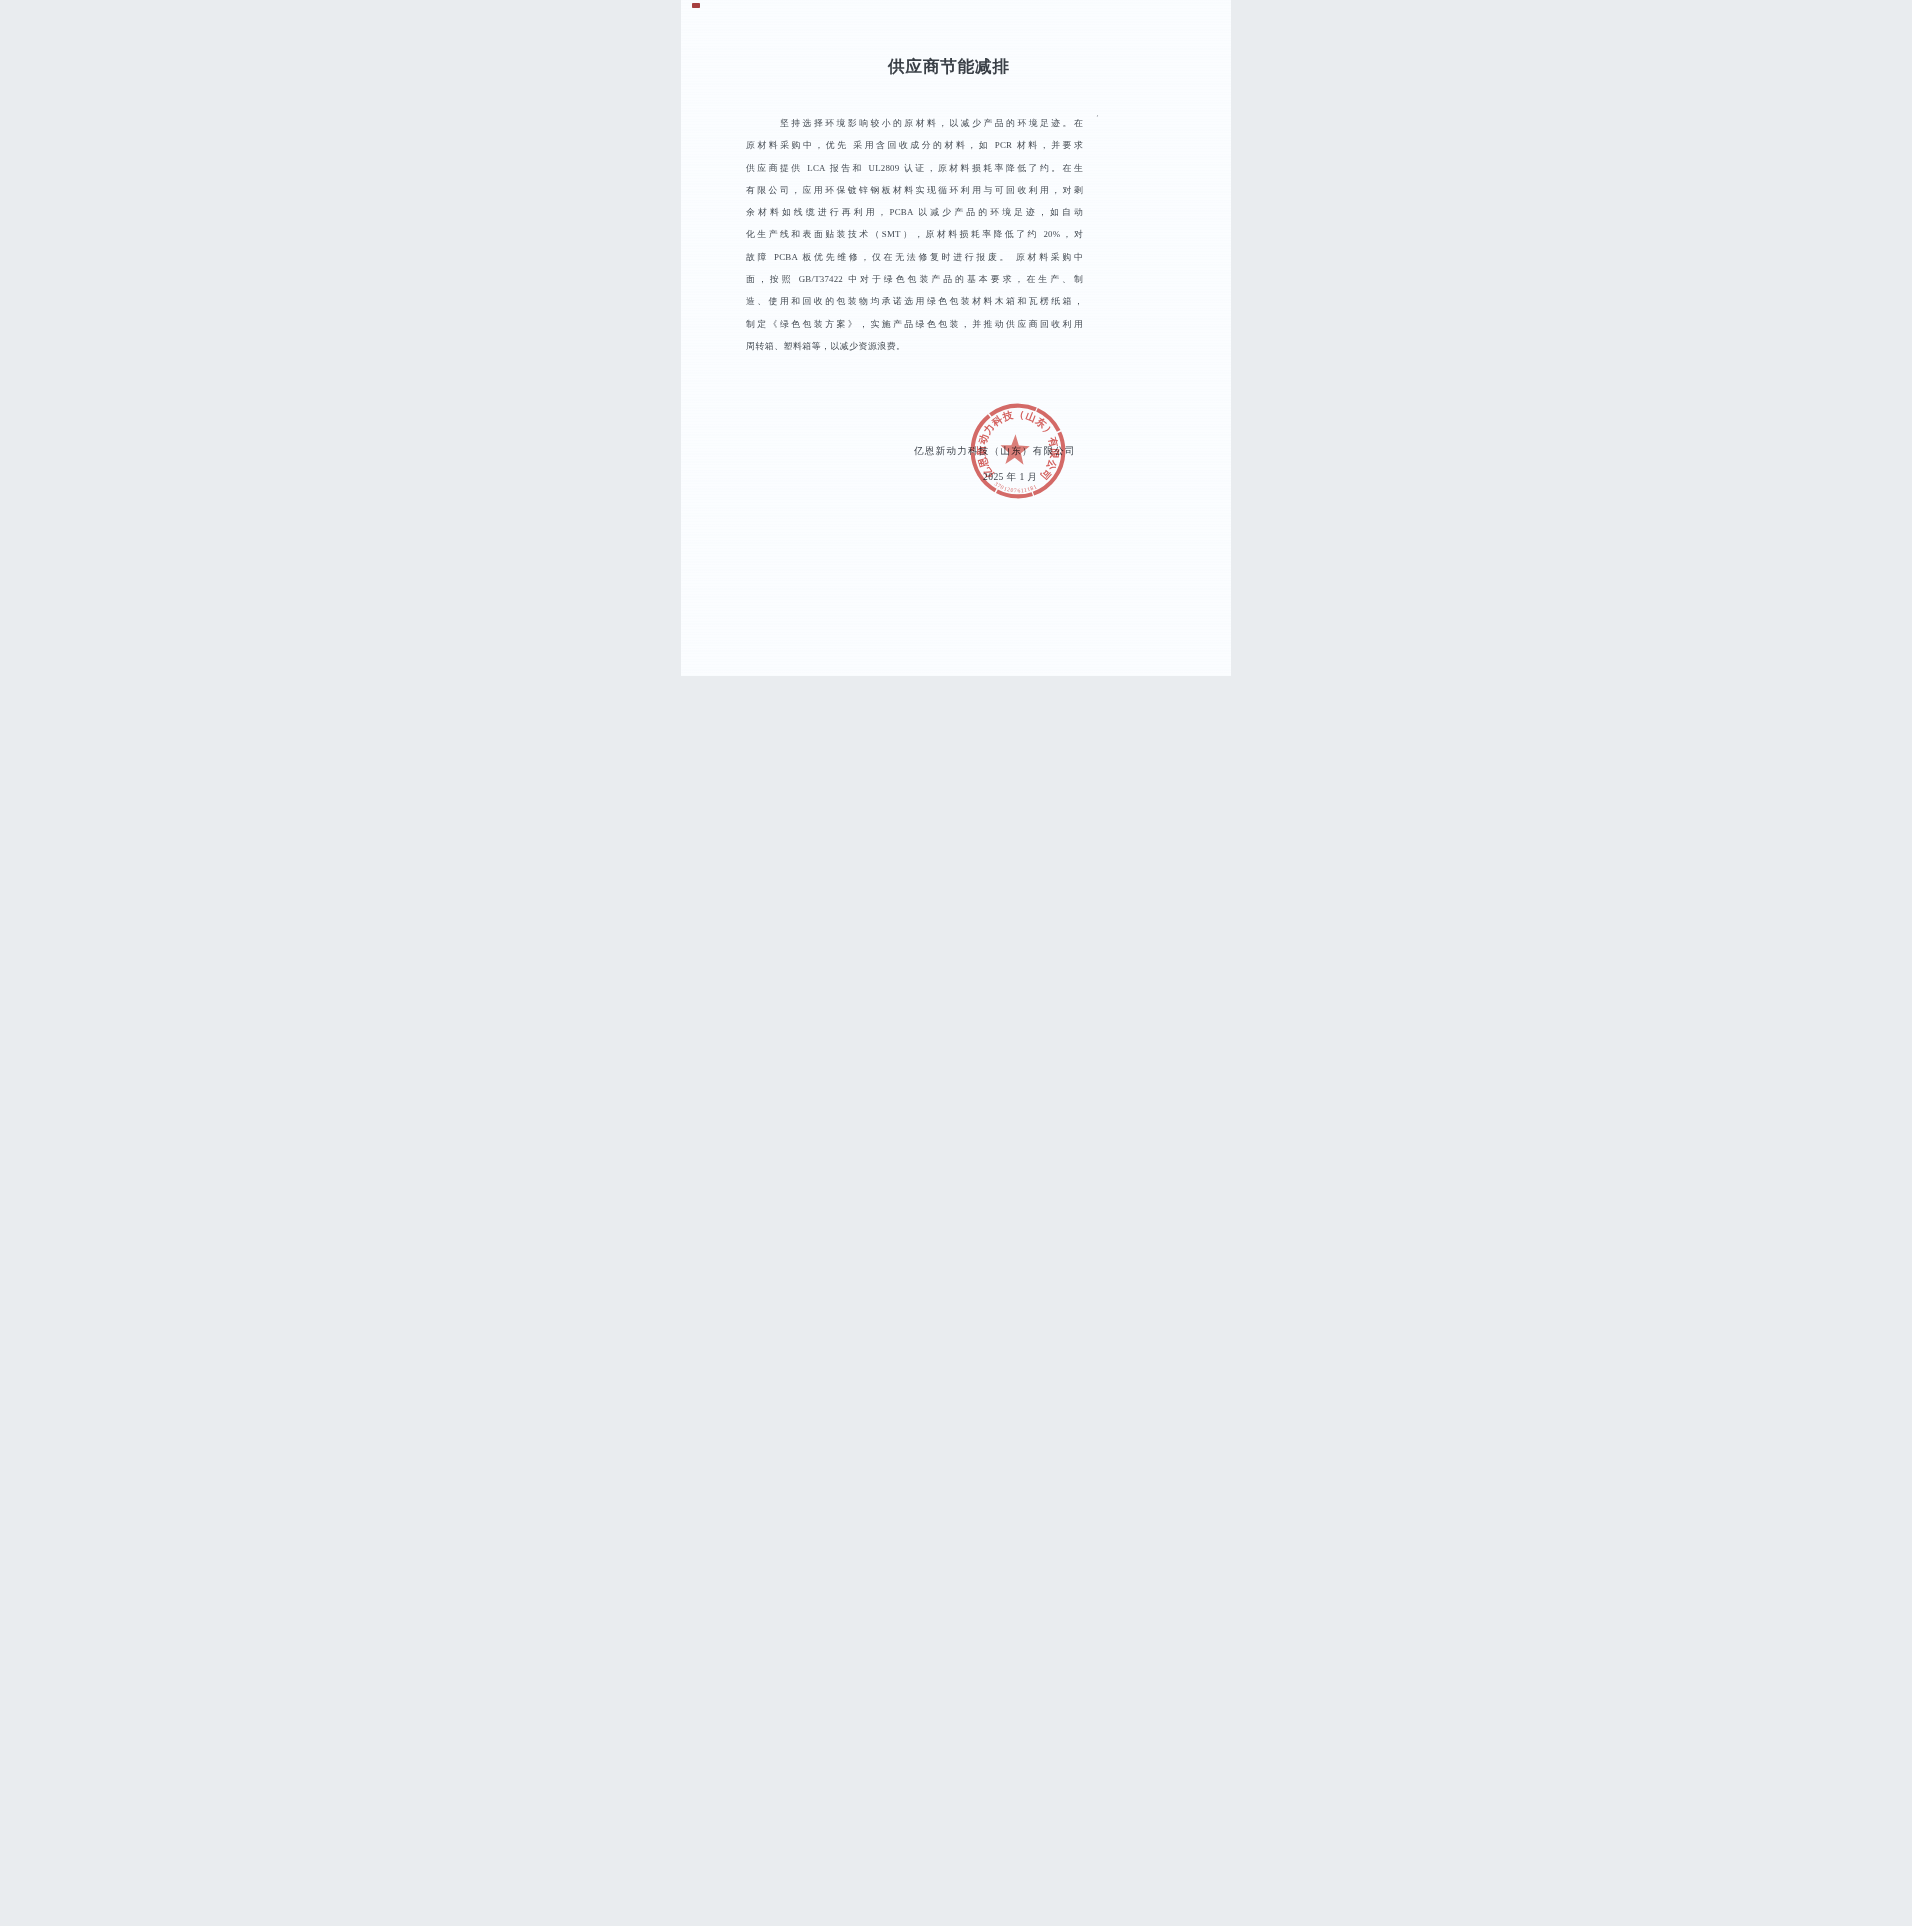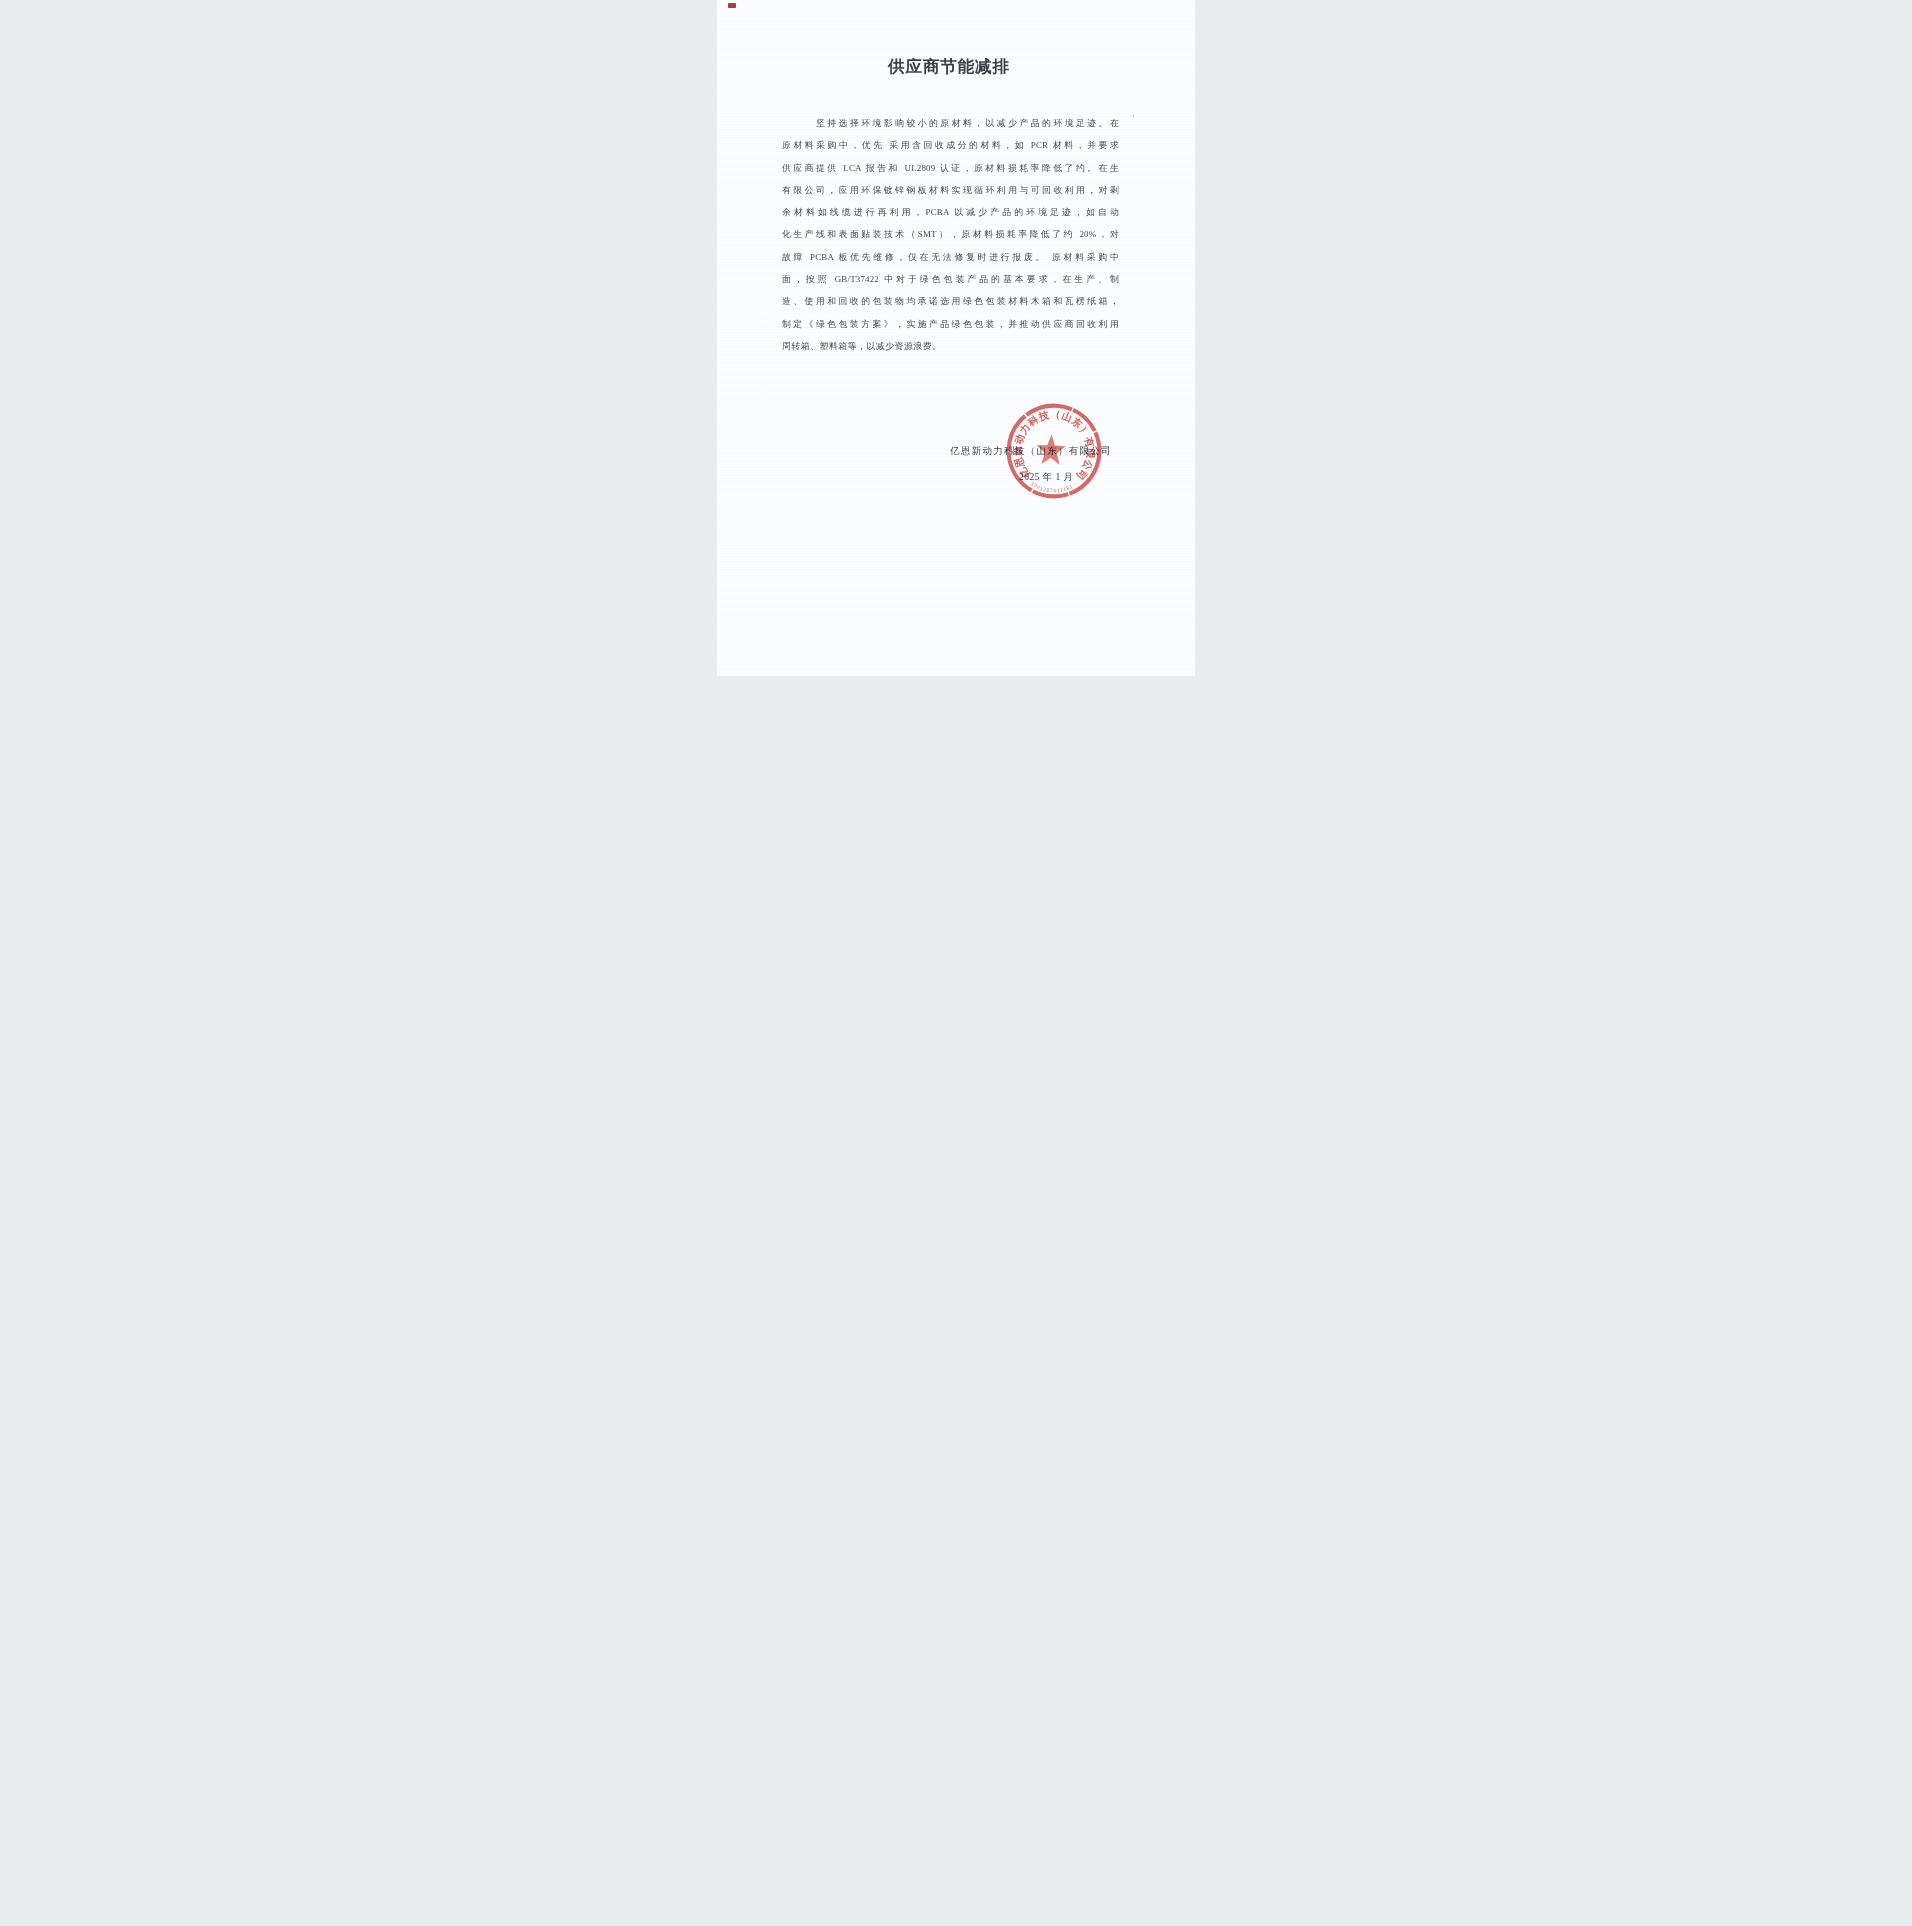--- a/index.html
+++ b/index.html
@@ -1,18 +1,18 @@
 <!DOCTYPE html>
 <html style="font-size:6.2px"><head>
 <meta charset="utf-8">
 <style>
   html,body{margin:0;padding:0;background:#e9ecef;}
   .page{
     position:relative;
-    width:478px;height:676px;
+    width:550px;height:676px;
     margin:0 auto;
     background:#fbfdff;
     background-image:repeating-linear-gradient(0deg, rgba(215,228,238,0.05) 0 1.2px, rgba(255,255,255,0) 1.2px 2.7px);
     overflow:hidden;
     font-family:"Liberation Serif","DejaVu Serif",serif;
   }
   .corner-mark{
     position:absolute;left:10.8px;top:2.7px;width:8.5px;height:5.8px;
     background:#9e2f2f;border-radius:0.8px;opacity:.92;
   }

